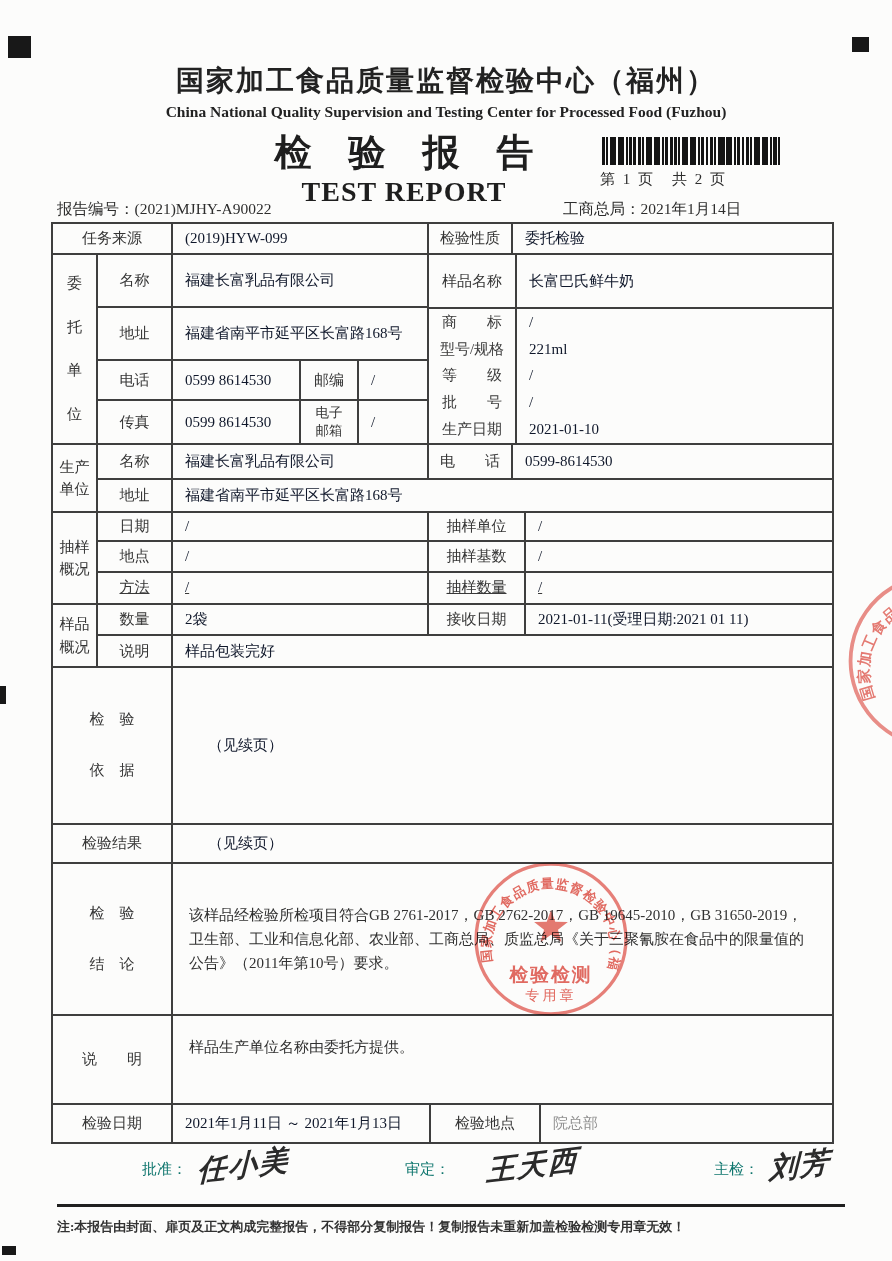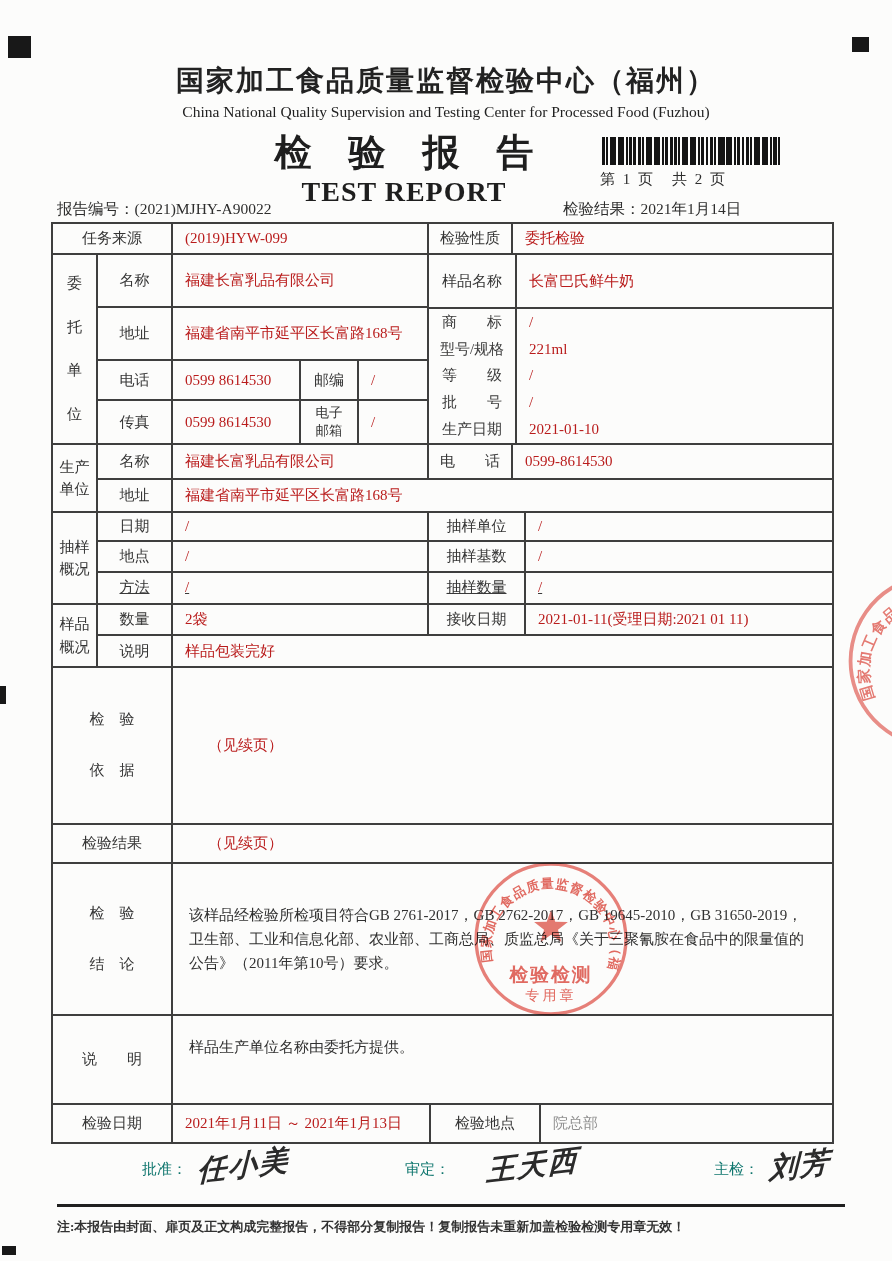--- a/index.html
+++ b/index.html
@@ -8,41 +8,41 @@
     --line:#3e3e3e;
     --seal:#e0564c;
   }
   *{margin:0;padding:0;box-sizing:border-box;}
   body{background:#e9e9e9;font-family:"Liberation Serif","DejaVu Serif",serif;color:var(--ink);}
   .page{position:relative;width:892px;height:1261px;background:#fcfcfb;overflow:hidden;margin:0 auto;}
   .abs{position:absolute;}
 
   
   .org-cn{left:0;top:62px;width:892px;text-align:center;font-size:28px;font-weight:700;letter-spacing:2px;color:#222;}
-  .org-en{left:0;top:103px;width:892px;text-align:center;font-size:15.5px;font-weight:400;color:#222;}
+  .org-en{left:0;top:103px;width:892px;text-align:center;font-size:15.5px;font-weight:700;color:#222;}
   .title-block{left:0;top:133px;width:808px;text-align:center;}
   .title-cn{font-size:37px;font-weight:700;color:#1e1e1e;line-height:1.1;}
   .title-en{font-size:28px;font-weight:700;letter-spacing:1px;color:#1e1e1e;margin-top:2px;}
   .barcode{left:602px;top:137px;width:178px;height:28px;
     background:
       repeating-linear-gradient(90deg,#141414 0 2px,transparent 2px 4px),
       repeating-linear-gradient(90deg,#141414 0 3px,transparent 3px 9px),
       repeating-linear-gradient(90deg,transparent 0 5px,#141414 5px 6px,transparent 6px 13px);}
   .page-info{left:600px;top:170px;font-size:15px;letter-spacing:2px;color:#2d2d2d;}
   .report-line{left:57px;top:199px;font-size:15.5px;color:#2d2d2d;}
   .issue-line{left:563px;top:199px;font-size:15.5px;color:#2d2d2d;}
 
   
   .report-table{left:51px;top:222px;width:783px;border:2.5px solid var(--line);display:flex;flex-direction:column;}
   .band{display:flex;border-bottom:2px solid var(--line);}
   .band:last-child{border-bottom:none;}
   .cell{border-right:2px solid var(--line);display:flex;align-items:center;font-size:15px;}
   .cell.last{border-right:none;}
   .lab{justify-content:center;text-align:center;white-space:pre-line;color:#353535;}
-  .val{padding-left:12px;color:#b91c1c;}
+  .val{padding-left:12px;color:#0f172a;}
   .col{display:flex;flex-direction:column;}
   .subrow{display:flex;border-bottom:2px solid var(--line);}
   .subrow:last-child{border-bottom:none;}
   .vlabel{white-space:pre-line;text-align:center;line-height:2.9;font-size:15px;}
   .vlabel2{white-space:pre-line;text-align:center;line-height:1.5;font-size:15px;}
   .stackline{display:flex;flex:1;}
   .stacklab{width:88px;border-right:2px solid var(--line);display:flex;align-items:center;justify-content:center;font-size:15px;}
   .faint{color:#8f8f8f;}
 
   
@@ -73,21 +73,21 @@
 
   <div class="abs org-cn">国家加工食品质量监督检验中心（福州）</div>
   <div class="abs org-en">China National Quality Supervision and Testing Center for Processed Food (Fuzhou)</div>
   <div class="abs title-block">
     <div class="title-cn">检　验　报　告</div>
     <div class="title-en">TEST REPORT</div>
   </div>
   <div class="abs barcode"></div>
   <div class="abs page-info">第 1 页　共 2 页</div>
   <div class="abs report-line"><span>报告编号：</span><span>(2021)MJHY-A90022</span></div>
-  <div class="abs issue-line"><span>检验结果：</span><span>2021年1月14日</span></div>
+  <div class="abs issue-line"><span>工商总局：</span><span>2021年1月14日</span></div>
 
   <div class="abs report-table">
 
     <div class="band" style="height:31px;">
       <div class="cell lab" style="width:120px;">任务来源</div>
       <div class="cell val" style="width:256px;">(2019)HYW-099</div>
       <div class="cell lab" style="width:84px;">检验性质</div>
       <div class="cell val last" style="flex:1;">委托检验</div>
     </div>
 

